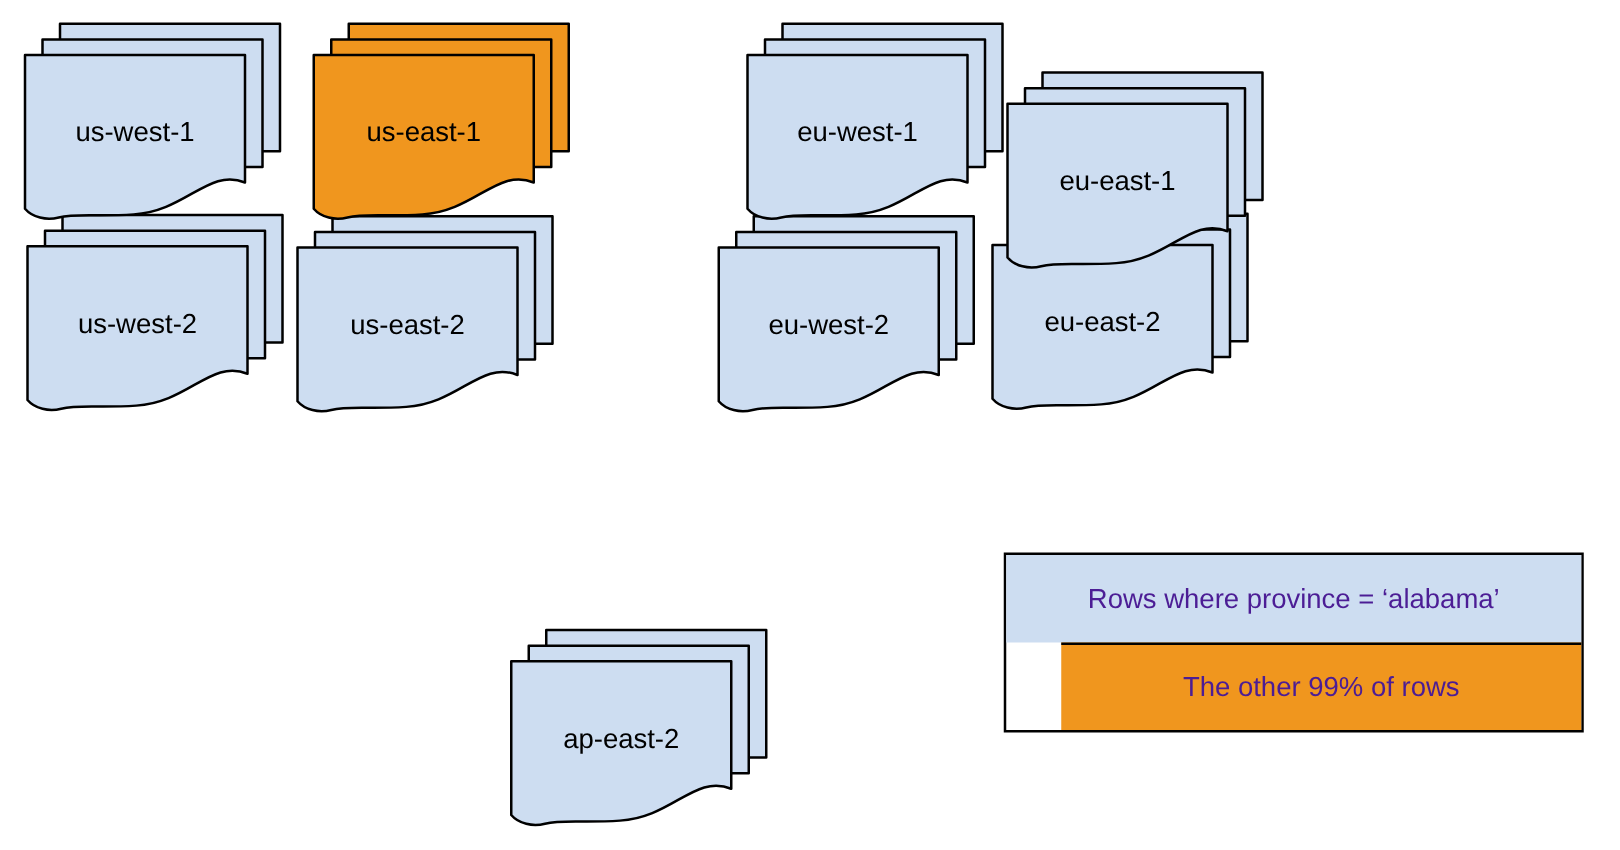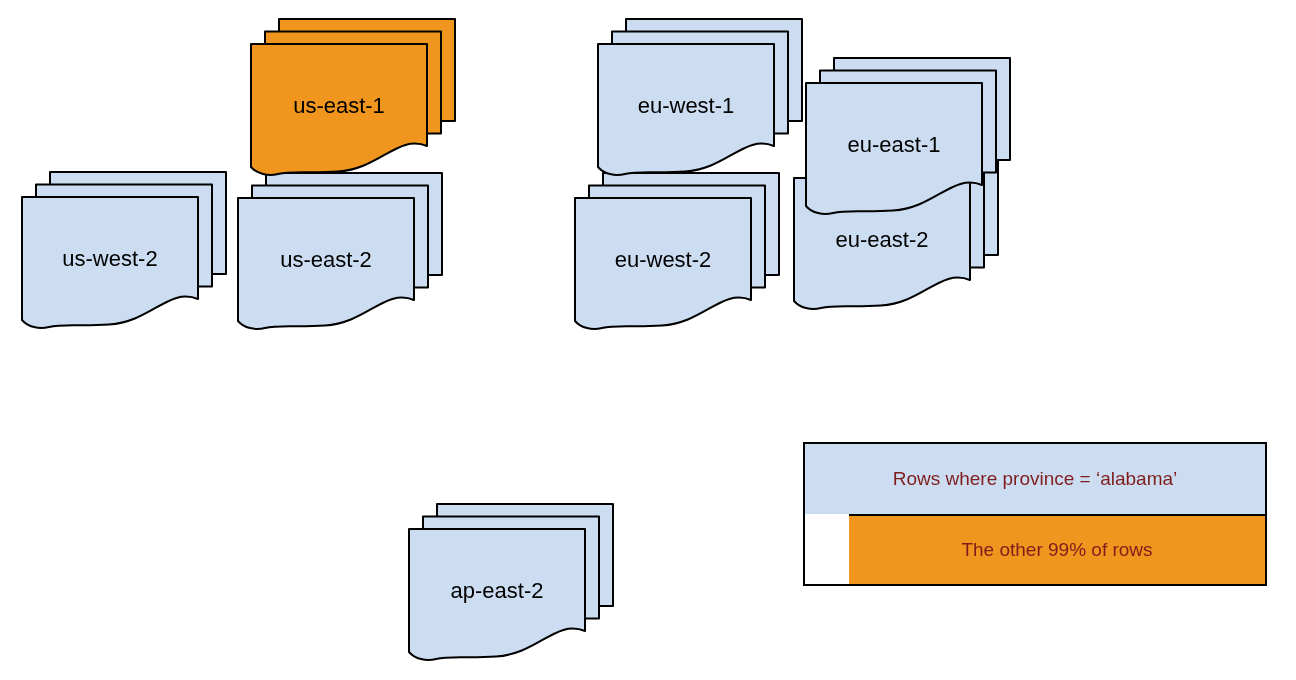--- a/index.html
+++ b/index.html
@@ -42,39 +42,47 @@
   .legend-row {
     display: flex;
     align-items: center;
     justify-content: center;
     box-sizing: border-box;
   }
   .legend-row + .legend-row { border-top: 2px solid #000000; margin-left: 44px; }
   .legend-row.blue   { background: var(--page-blue, #cdddf1); }
   .legend-row.orange { background: var(--page-orange, #f0961e); }
   .legend-label {
-    font-size: 19px;
-    color: #7f1d1d;
+    font-size: 22px;
+    color: #4c1d95;
     white-space: nowrap;
   }
 </style>
 </head>
 <body>
 
 <div id="diagram-canvas">
   <div class="legend" id="legend" style="left: 803px; top: 442px; width: 464px;">
   <div class="legend-row blue" style="height: 70px;">
     <span class="legend-label">Rows where province = ‘alabama’</span>
   </div>
 
   <div class="legend-row orange" style="height: 70px;">
     <span class="legend-label">The other 99% of rows</span>
   </div>
 </div>
 
+  <div class="stack blue" style="left: 19px; top: 18px; z-index: 98;">
+    <svg width="207" height="162" viewBox="0 0 207 162">
+      <rect class="page" x="29" y="1" width="176" height="102"></rect>
+      <rect class="page" x="15" y="13.5" width="176" height="102"></rect>
+      <path class="page" d="M1,26 H177 V128 C148,116 130,151 88,153.5 C58,155.5 42,152.5 28,156 C18,158.5 7,156 1,149 Z"></path>
+      <text class="stack-label" x="89" y="95" text-anchor="middle">us-west-1</text>
+    </svg>
+  </div>
 
   <div class="stack orange" style="left: 250px; top: 18px; z-index: 98;">
     <svg width="207" height="162" viewBox="0 0 207 162">
       <rect class="page" x="29" y="1" width="176" height="102"></rect>
       <rect class="page" x="15" y="13.5" width="176" height="102"></rect>
       <path class="page" d="M1,26 H177 V128 C148,116 130,151 88,153.5 C58,155.5 42,152.5 28,156 C18,158.5 7,156 1,149 Z"></path>
       <text class="stack-label" x="89" y="95" text-anchor="middle">us-east-1</text>
     </svg>
   </div>
 
@@ -116,21 +124,21 @@
 
   <div class="stack blue" style="left: 574px; top: 172px; z-index: 83;">
     <svg width="207" height="162" viewBox="0 0 207 162">
       <rect class="page" x="29" y="1" width="176" height="102"></rect>
       <rect class="page" x="15" y="13.5" width="176" height="102"></rect>
       <path class="page" d="M1,26 H177 V128 C148,116 130,151 88,153.5 C58,155.5 42,152.5 28,156 C18,158.5 7,156 1,149 Z"></path>
       <text class="stack-label" x="89" y="95" text-anchor="middle">eu-west-2</text>
     </svg>
   </div>
 
-  <div class="stack blue" style="left: 793px; top: 152px; z-index: 83; text-align: center;">
+  <div class="stack blue" style="left: 793px; top: 170px; z-index: 83; text-align: center;">
     <svg width="207" height="162" viewBox="0 0 207 162">
       <rect class="page" x="29" y="1" width="176" height="102"></rect>
       <rect class="page" x="15" y="13.5" width="176" height="102"></rect>
       <path class="page" d="M1,26 H177 V128 C148,116 130,151 88,153.5 C58,155.5 42,152.5 28,156 C18,158.5 7,156 1,149 Z"></path>
       <text class="stack-label" x="89" y="95" text-anchor="middle">eu-east-2</text>
     </svg>
   </div>
 
 
   <div class="stack blue" style="left: 389px; top: 503px; z-index: 50; margin-left: 19px;">

